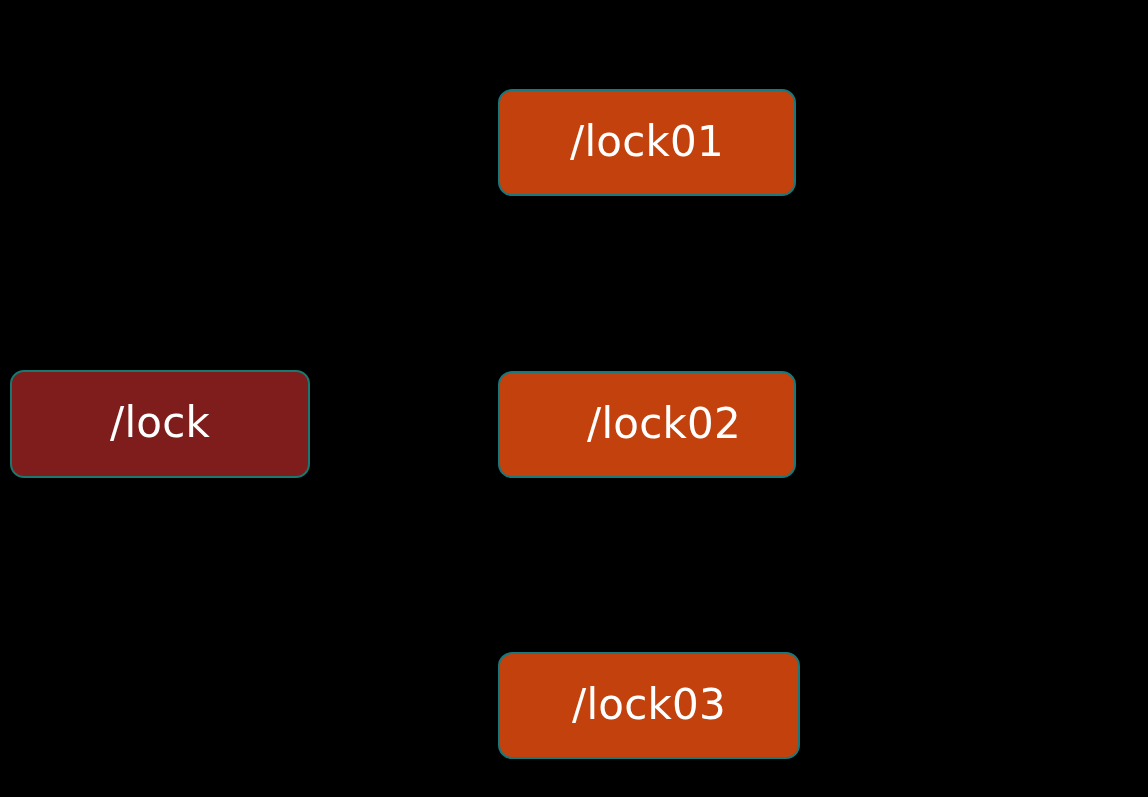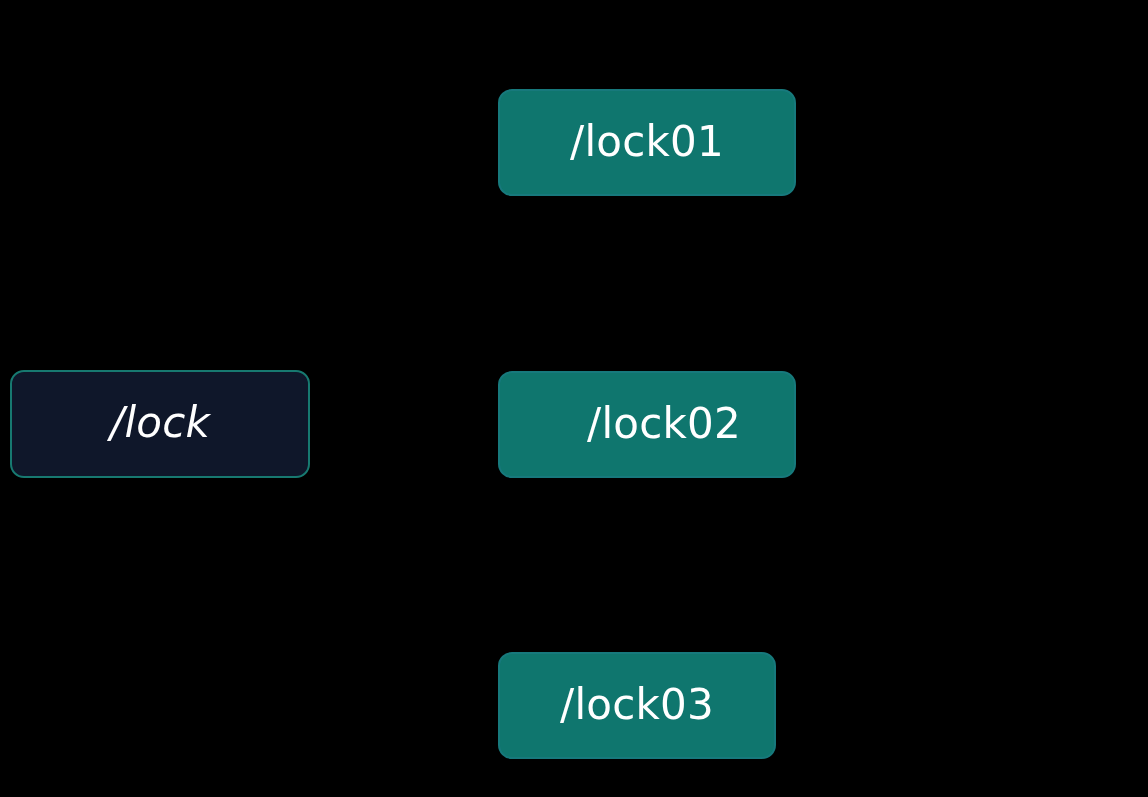--- a/index.html
+++ b/index.html
@@ -49,27 +49,26 @@
   .graph-node .node-label {
     color: #ffffff;
     font-size: 42px;
     font-weight: 400;
     letter-spacing: 0.2px;
     display: block;
     transform: translateY(-1px);
   }
 
   .node-root {
-    background: #0f172a;
+    background: #7f1d1d;
     border-color: #177970;
-    font-style: italic;
   }
 
   .node-child {
-    background: #0f766e;
+    background: #c2410c;
     border-color: #17797c;
   }
 </style>
 </head>
 <body>
 
 <div id="diagram-canvas">
 
   <svg id="edge-layer" viewBox="0 0 1148 797" width="1148" height="797" aria-hidden="true">
     <defs>
@@ -87,17 +86,17 @@
   </div>
 
   <div class="graph-node node-child" style="left:498px; top:89px; width:298px; height:107px;">
     <span class="node-label">/lock01</span>
   </div>
 
   <div class="graph-node node-child" style="left:498px; top:371px; width:298px; height:107px;padding-left:34px;">
     <span class="node-label">/lock02</span>
   </div>
 
-  <div class="graph-node node-child" style="left:498px; top:652px; width:278px; height:107px;">
+  <div class="graph-node node-child" style="left:498px; top:652px; width:302px; height:107px;">
     <span class="node-label">/lock03</span>
   </div>
 
 </div>
 
 </body></html>

